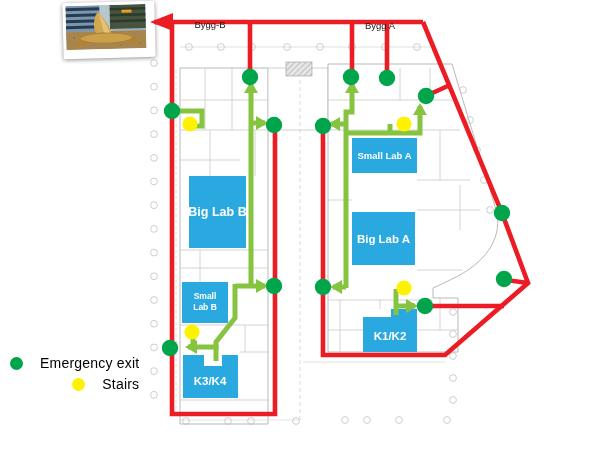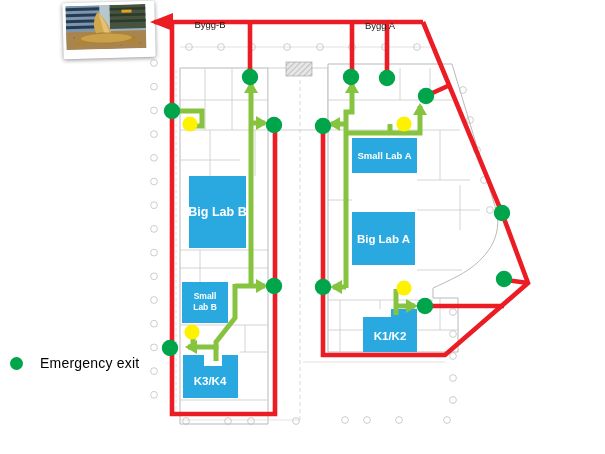--- a/index.html
+++ b/index.html
@@ -216,15 +216,19 @@
         <text x="210" y="28" text-anchor="middle" fill="#1a1a1a" font-size="9.5" font-family="Liberation Sans, sans-serif">Bygg-B</text>
         <text x="380" y="29" text-anchor="middle" fill="#1a1a1a" font-size="9.5" font-family="Liberation Sans, sans-serif">Bygg A</text>
       </g>
   </svg>
 
   <div class="legend">
     <div class="legend-row">
       <span class="legend-dot" style="background: rgb(0, 164, 74);"></span>
       <span class="legend-label">Emergency exit</span>
     </div>
+    <div class="legend-row">
+      <span class="legend-dot" style="background: rgb(255, 242, 0);"></span>
+      <span class="legend-label">Stairs</span>
+    </div>
   </div>
 
 </div>
 
 </body></html>

